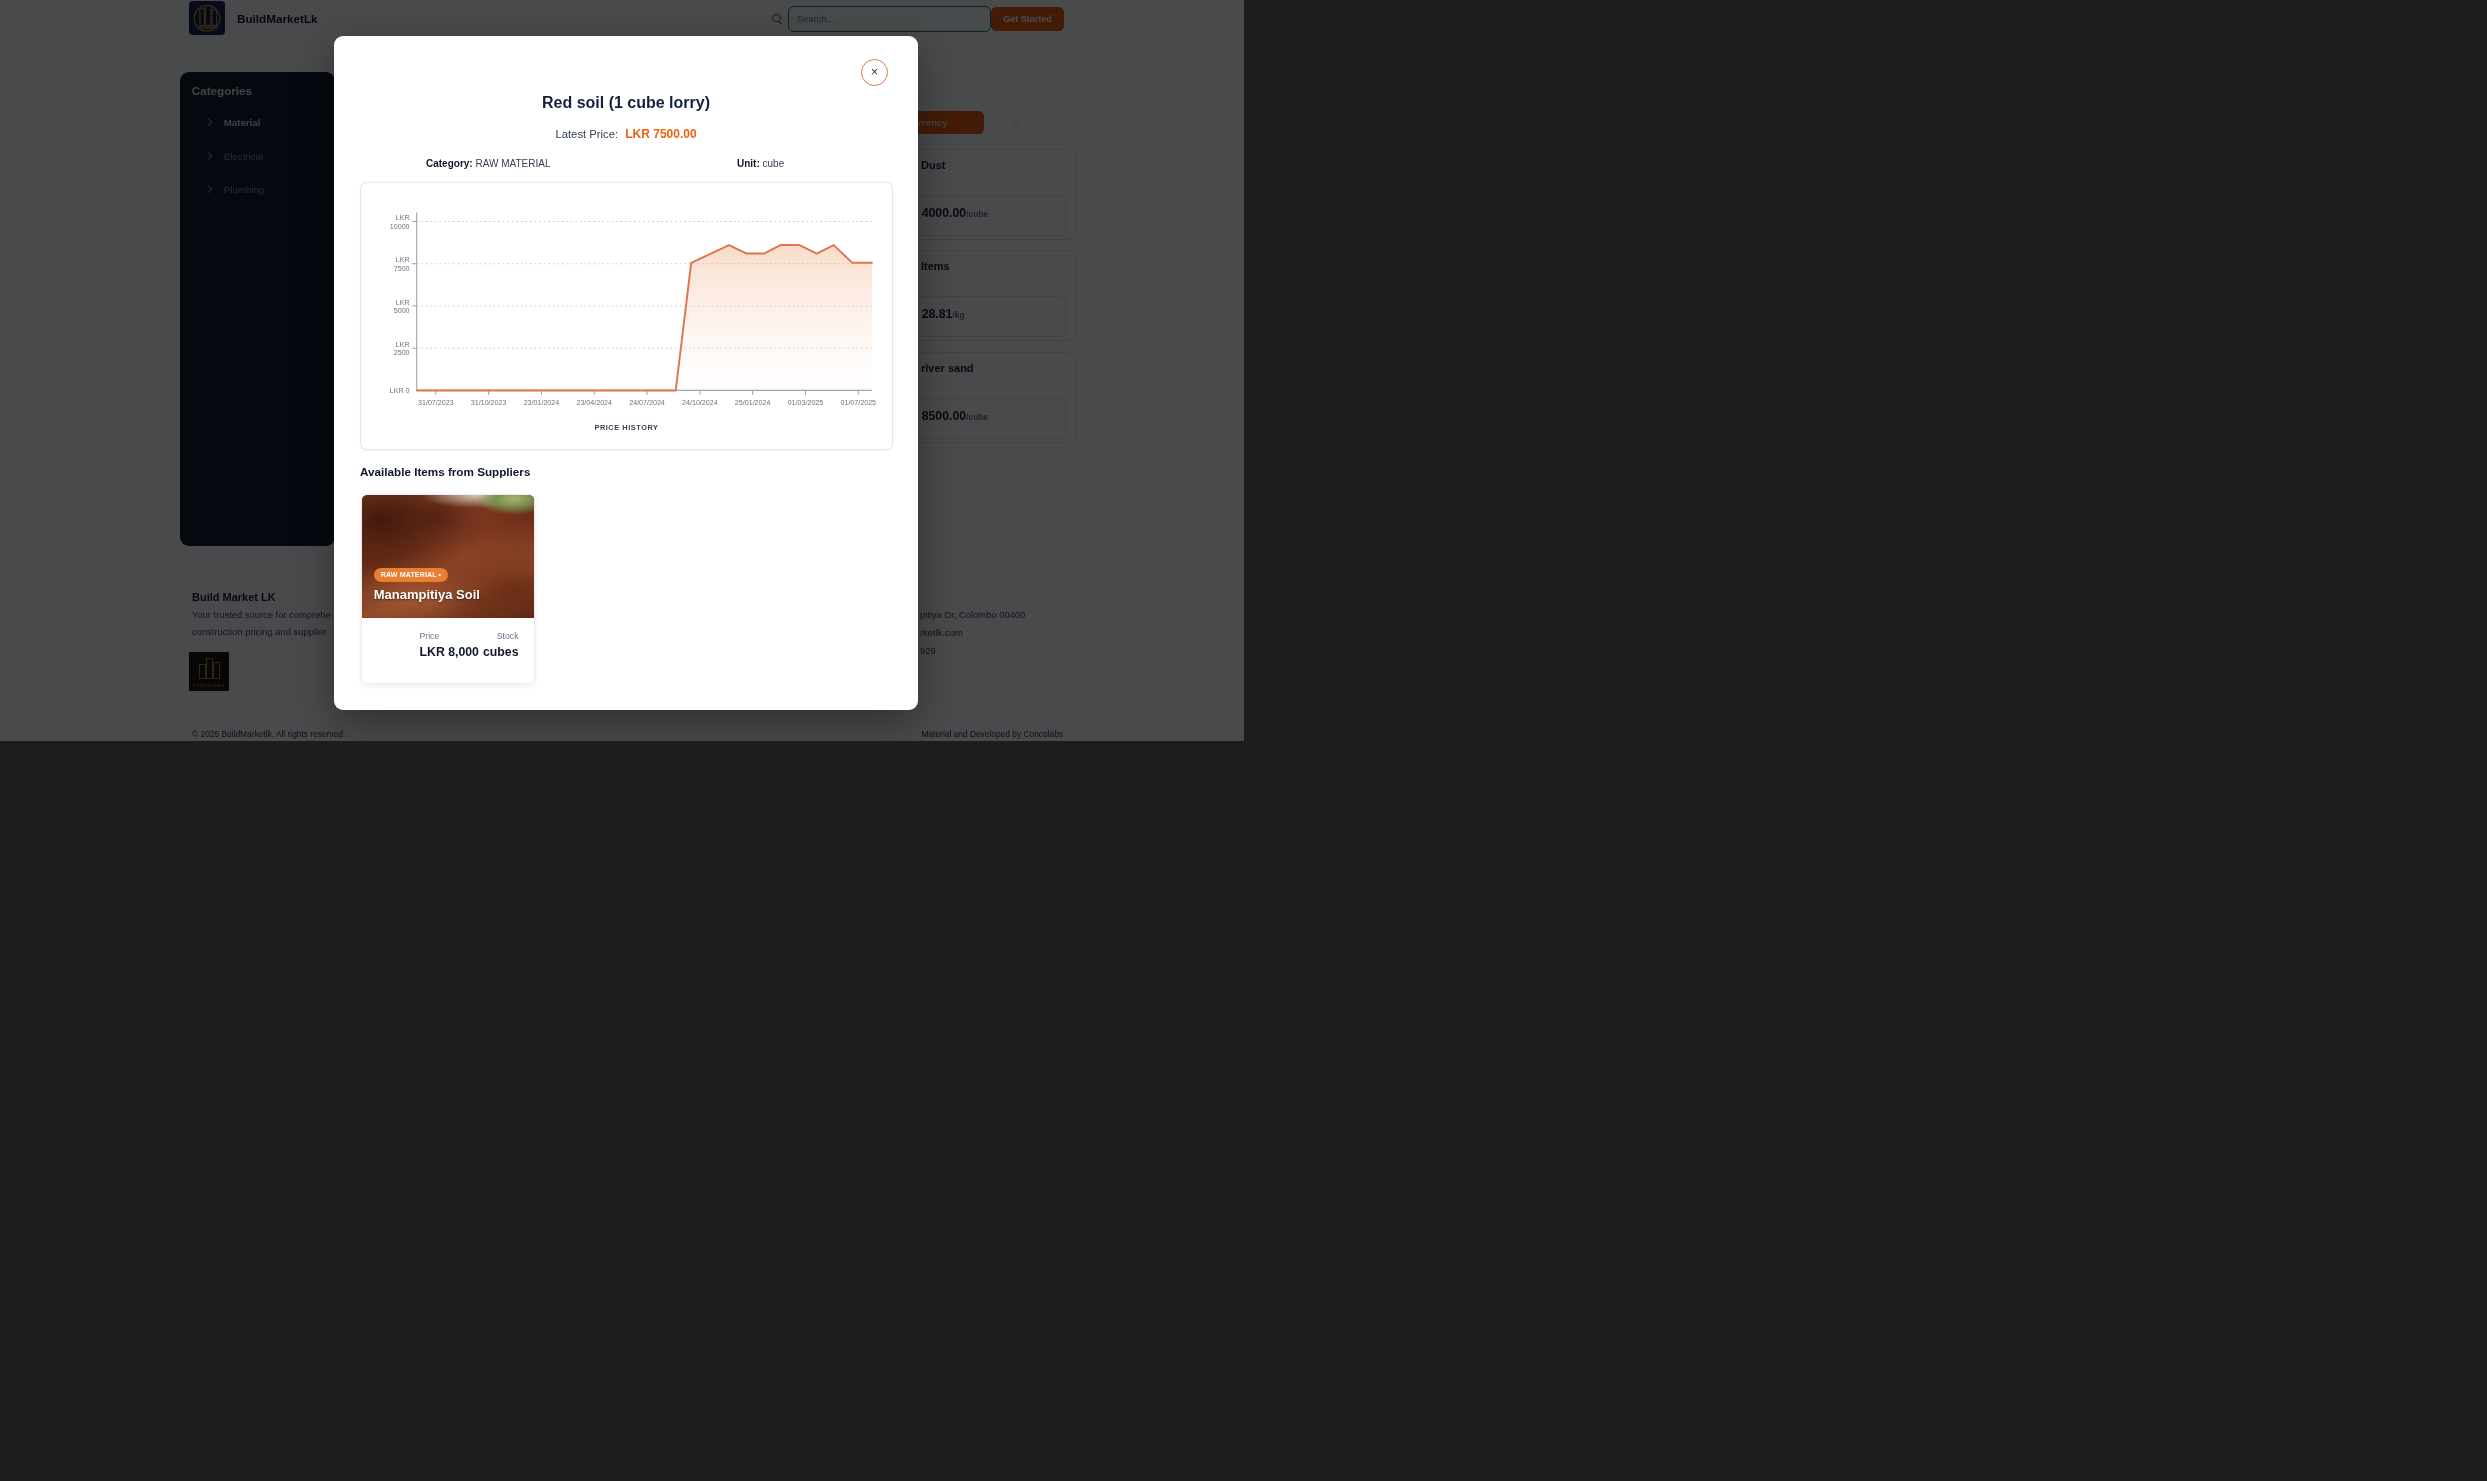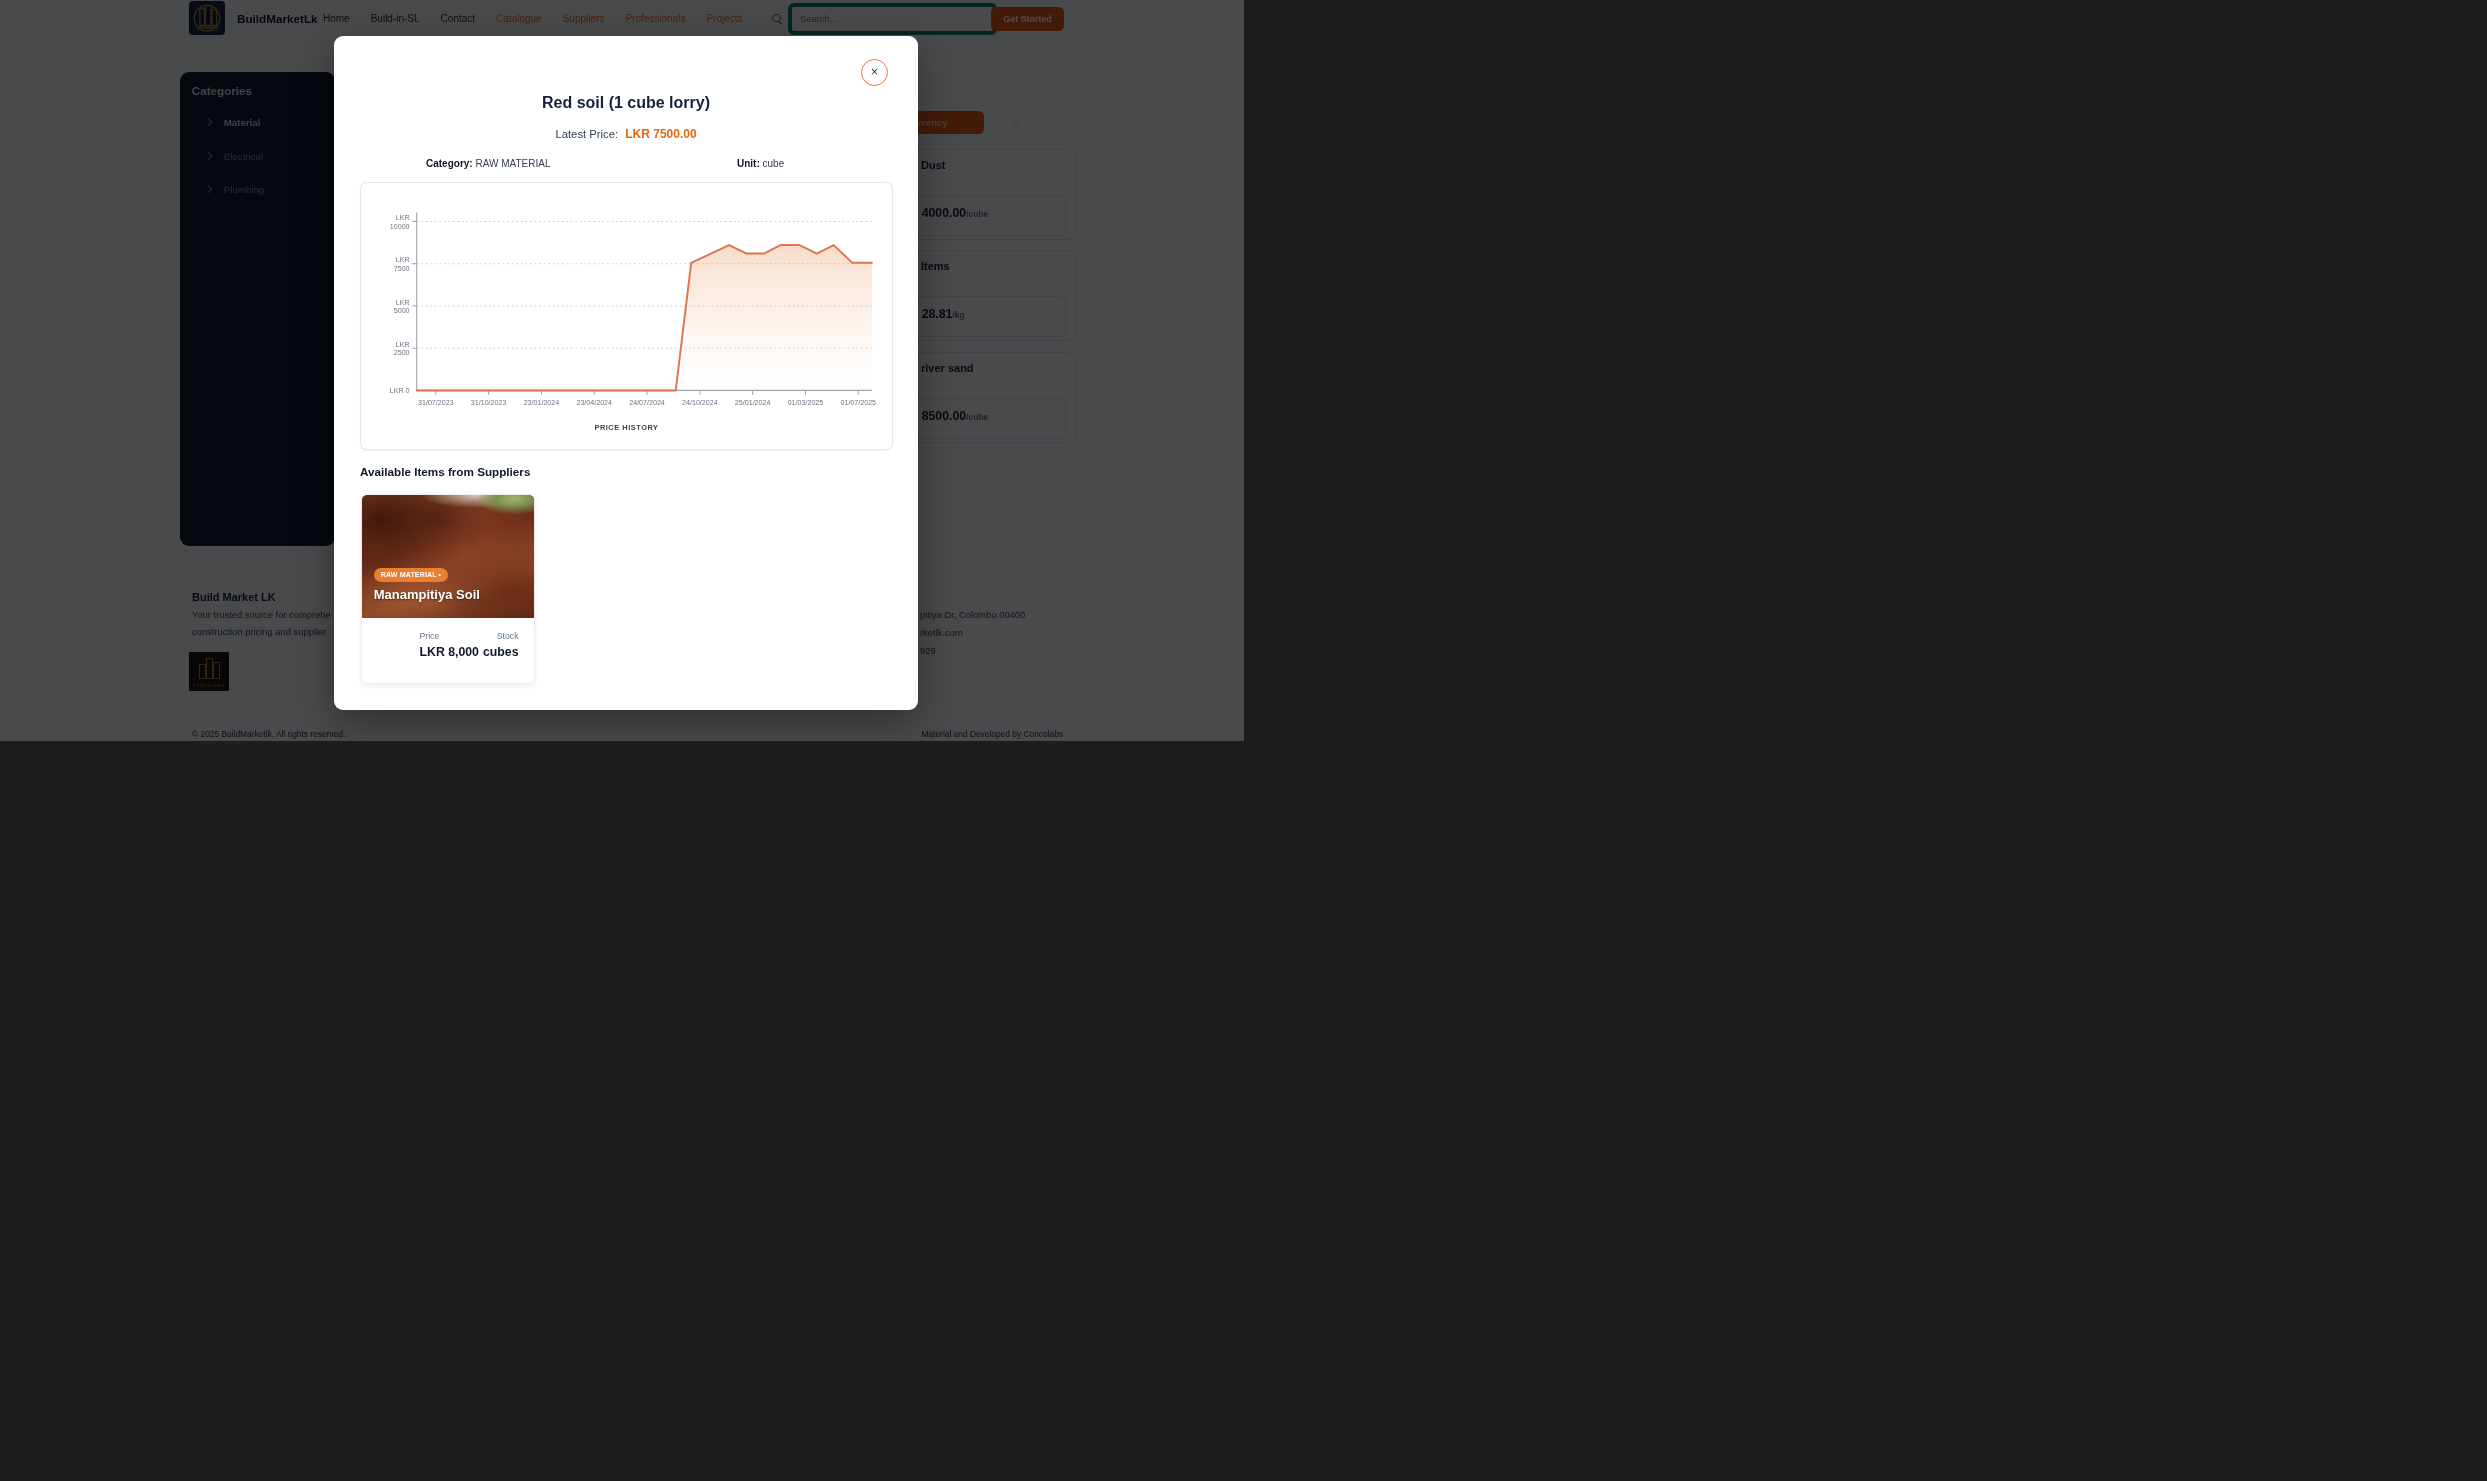--- a/index.html
+++ b/index.html
@@ -17,21 +17,21 @@
          font-size:11.7px;font-weight:700;color:#0b1220;}
   .nav-links{position:absolute;left:323px;top:0;height:37px;display:flex;align-items:center;gap:21px;
              font-size:10px;font-weight:500;}
   .tone-dark{color:#1b2430;}
   .tone-accent{color:#ef6c1a;}
   .nav-link{cursor:pointer;white-space:nowrap;}
   .search-wrap{position:absolute;left:772px;top:6.5px;height:24px;display:flex;align-items:center;}
   .mag{position:relative;width:9.7px;height:9.7px;margin-right:6.5px;}
   .mag::before{content:"";position:absolute;left:0;top:0;width:6.5px;height:6.5px;border:1.3px solid #4b5563;border-radius:50%;}
   .mag::after{content:"";position:absolute;left:7.1px;top:7.1px;width:3.9px;height:1.3px;background:#4b5563;transform:rotate(45deg);transform-origin:0 0;}
-  .search-input{width:185px;height:24px;border:4px solid #0f766e;border-radius:5.8px;padding:0 7.8px;
+  .search-input{width:185px;height:24px;border:1px solid #0f766e;border-radius:5.8px;padding:0 7.8px;
                 font-size:9.4px;color:#111827;outline:none;background:#ffffff;
                 font-family:"Liberation Sans","DejaVu Sans",sans-serif;}
   .search-input::placeholder{color:#6b7280;}
   .btn-primary{position:absolute;left:991px;top:6.5px;width:73px;height:24.6px;border:none;border-radius:5.2px;
                background:#ea580c;color:#ffffff;font-size:9px;font-weight:600;cursor:pointer;
                font-family:"Liberation Sans","DejaVu Sans",sans-serif;}
 
   
   .sidebar{position:absolute;left:180px;top:72px;width:155px;height:474px;background:#0d1526;border-radius:9px;}
   .sidebar-title{position:absolute;left:11.7px;top:11.7px;font-size:11.7px;font-weight:700;color:#dde3ea;}
@@ -122,29 +122,20 @@
       <div class="nav-logo">
         <svg width="36" height="34" viewBox="0 0 56 53">
           <circle cx="28" cy="27" r="20" fill="none" stroke="#b08a3c" stroke-width="2"></circle>
           <rect x="17" y="12" width="7" height="26" fill="#0f1440" stroke="#c49a46" stroke-width="1.5"></rect>
           <rect x="26" y="7" width="8" height="31" fill="#0f1440" stroke="#c49a46" stroke-width="1.5"></rect>
           <rect x="36" y="14" width="7" height="24" fill="#0f1440" stroke="#c49a46" stroke-width="1.5"></rect>
           <path d="M10 44 L46 44 L42 39 L14 39 Z" fill="#8a6a2c"></path>
         </svg>
       </div>
       <div class="brand">BuildMarketLk</div>
-      <div class="nav-links" id="nav-links">
-          <span class="nav-link tone-dark">Home</span>
-          <span class="nav-link tone-dark">Build-in-SL</span>
-          <span class="nav-link tone-dark">Contact</span>
-          <span class="nav-link tone-accent">Catalogue</span>
-          <span class="nav-link tone-accent">Suppliers</span>
-          <span class="nav-link tone-accent">Professionals</span>
-          <span class="nav-link tone-accent">Projects</span>
-        </div>
       <div class="search-wrap">
         <span class="mag"></span>
         <input class="search-input" placeholder="Search..." style="">
       </div>
       <button class="btn-primary">Get Started</button>
     </div>
 
     <div class="sidebar">
       <div class="sidebar-title">Categories</div>
       <div id="sidebar-items">

